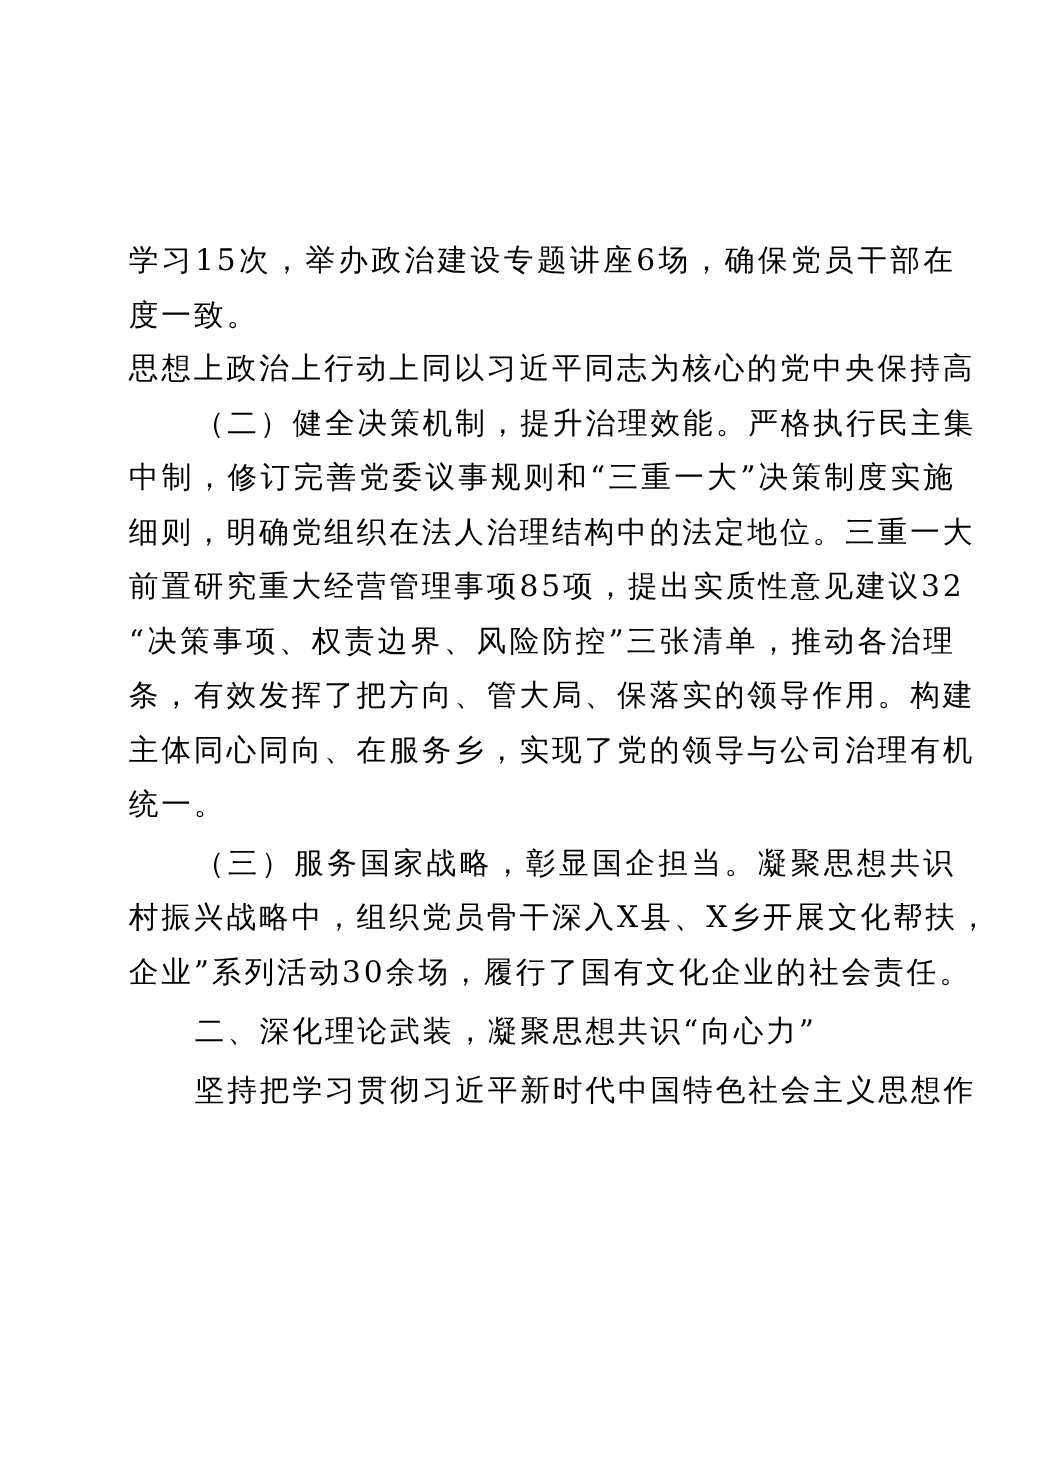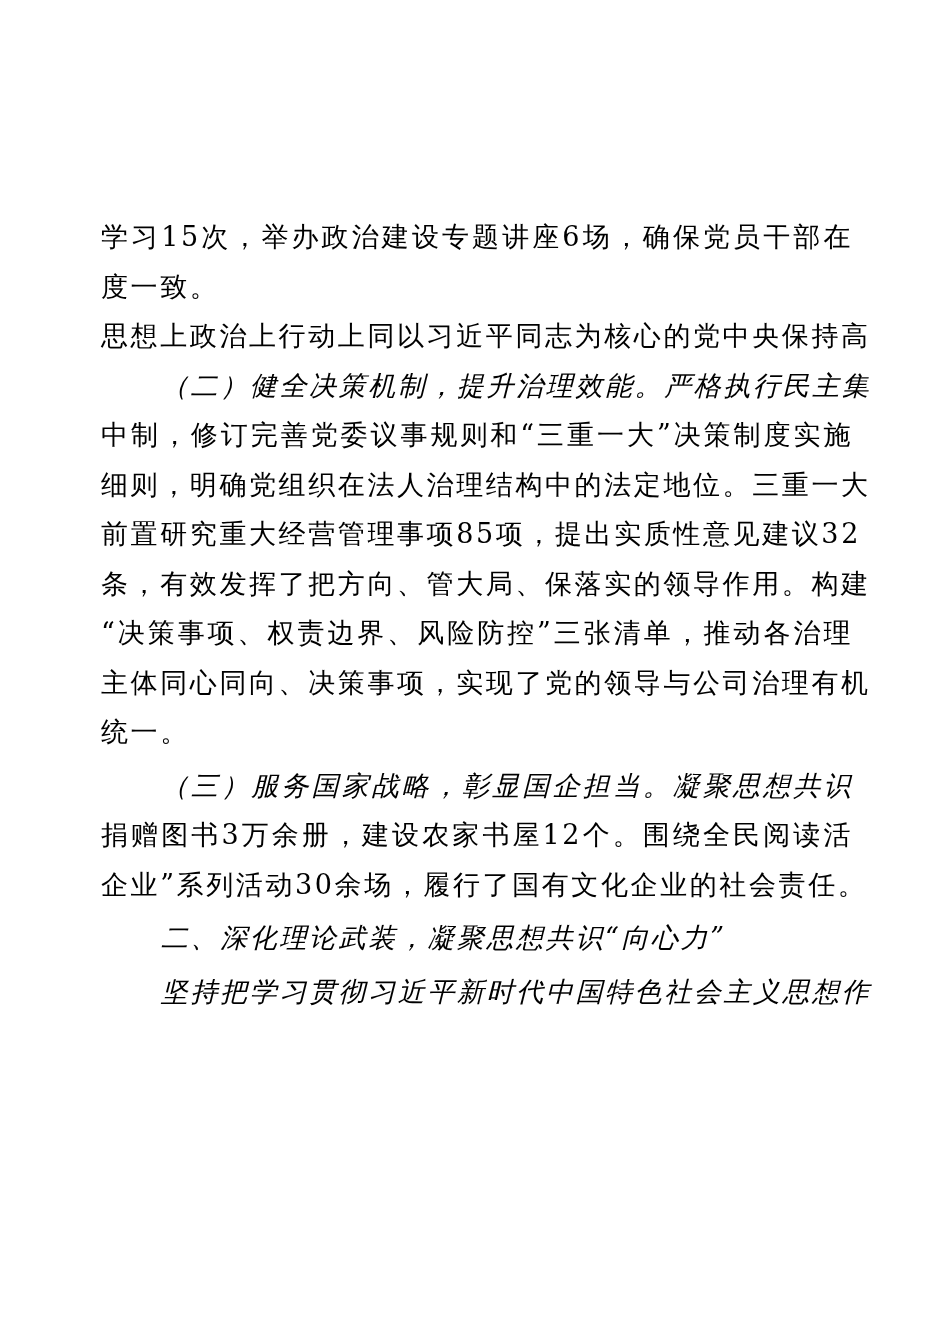--- a/index.html
+++ b/index.html
@@ -10,41 +10,40 @@
     body {
       width: 950px;
       height: 1344px;
       position: relative;
       overflow: hidden;
       font-family: "DejaVu Serif", "Liberation Serif", serif;
       color: #000000;
     }
     .page {
       position: absolute;
-      left: 101px;
+      left: 117px;
       top: 212px;
       width: 760px;
     }
     .line {
       height: 49.5px;
       line-height: 49.5px;
       font-size: 27px;
       white-space: nowrap;
       letter-spacing: 2.6px;
       display: block;
     }
     .line.justify {
       text-align: justify;
       text-align-last: justify;
       width: 752px;
     }
     .line.indent {
       padding-left: 60px;
       width: 692px;
-      font-style: italic;
     }
     .line.gap-before {
       margin-top: 4px;
     }
   </style>
 </head>
 <body>
 
 <main class="page">
 
@@ -52,29 +51,29 @@
     <div class="line justify">学习15次，举办政治建设专题讲座6场，确保党员干部在</div>
     <div class="line">度一致。</div>
     <div class="line justify">思想上政治上行动上同以习近平同志为核心的党中央保持高</div>
   </section>
 
   <section>
     <div class="line justify indent">（二）健全决策机制，提升治理效能。严格执行民主集</div>
     <div class="line justify">中制，修订完善党委议事规则和“三重一大”决策制度实施</div>
     <div class="line justify">细则，明确党组织在法人治理结构中的法定地位。三重一大</div>
     <div class="line justify">前置研究重大经营管理事项85项，提出实质性意见建议32</div>
+    <div class="line justify">“决策事项、权责边界、风险防控”三张清单，推动各治理</div>
     <div class="line justify">条，有效发挥了把方向、管大局、保落实的领导作用。构建</div>
-    <div class="line justify">“决策事项、权责边界、风险防控”三张清单，推动各治理</div>
-    <div class="line justify">主体同心同向、决策事项，实现了党的领导与公司治理有机</div>
+    <div class="line justify">主体同心同向、在服务乡，实现了党的领导与公司治理有机</div>
     <div class="line">统一。</div>
   </section>
 
   <section>
     <div class="line justify indent gap-before">（三）服务国家战略，彰显国企担当。凝聚思想共识</div>
-    <div class="line justify">捐赠图书3万余册，建设农家书屋12个。围绕全民阅读活</div>
+    <div class="line justify">村振兴战略中，组织党员骨干深入X县、X乡开展文化帮扶，</div>
     <div class="line justify">企业”系列活动30余场，履行了国有文化企业的社会责任。</div>
   </section>
 
   <section>
     <div class="line indent gap-before">二、深化理论武装，凝聚思想共识“向心力”</div>
   </section>
 
   <section>
     <div class="line justify indent gap-before">坚持把学习贯彻习近平新时代中国特色社会主义思想作</div>
   </section>

